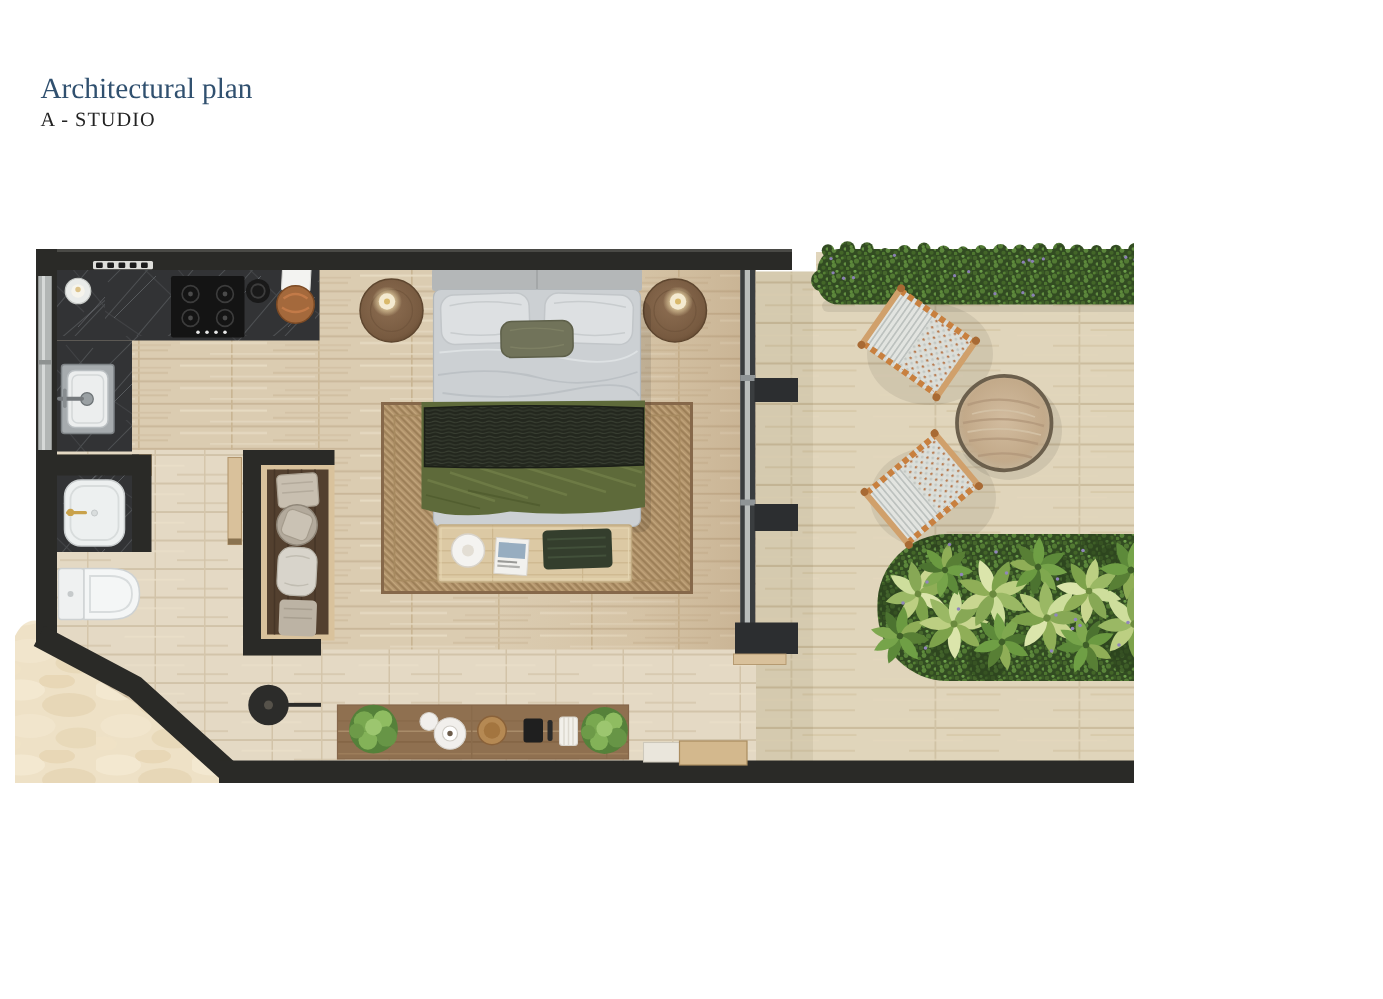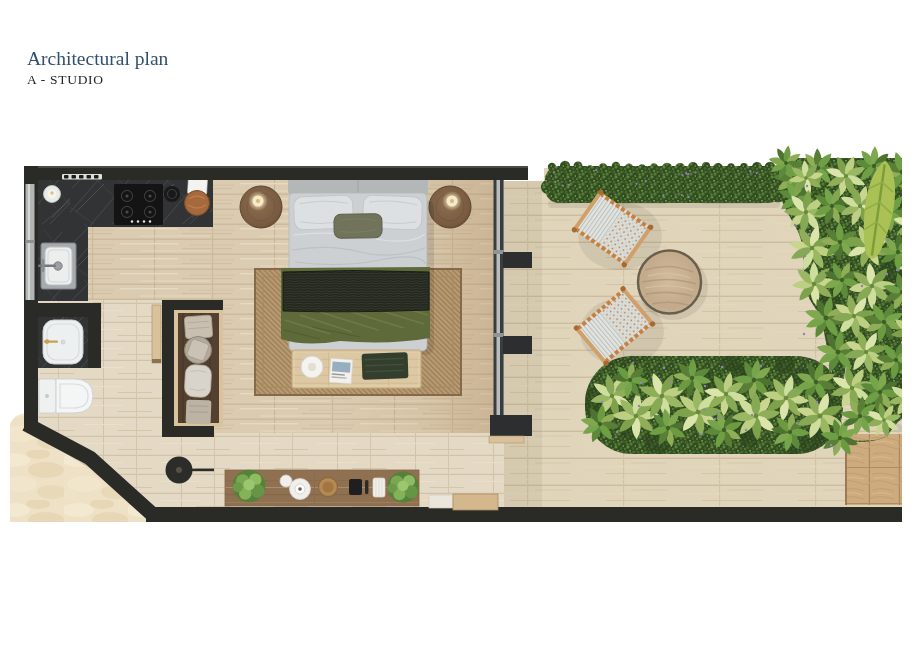--- a/index.html
+++ b/index.html
@@ -1,14 +1,14 @@
 <!DOCTYPE html>
 <html><head><meta charset="utf-8"><style>
 html,body{margin:0;padding:0;background:#ffffff;}
-.wrap{position:relative;width:902px;height:666px;overflow:hidden;background:#fff;font-family:"Liberation Serif",serif;}
+.wrap{position:relative;width:756px;height:666px;overflow:hidden;background:#fff;font-family:"Liberation Serif",serif;}
 </style></head><body>
 <div class="wrap">
 <svg width="922" height="666" viewBox="0 0 922 666" xmlns="http://www.w3.org/2000/svg">
 
 <defs>
 <pattern id="pfloor" width="120" height="15" patternUnits="userSpaceOnUse">
   <rect width="120" height="15" fill="#dbccb1"></rect>
   <rect y="13.6" width="120" height="1.2" fill="#c9b698"></rect>
   <rect x="34" y="0" width="1.1" height="15" fill="#c9b593"></rect>
   <rect x="92" y="0" width="1.1" height="15" fill="#ccb896"></rect>

